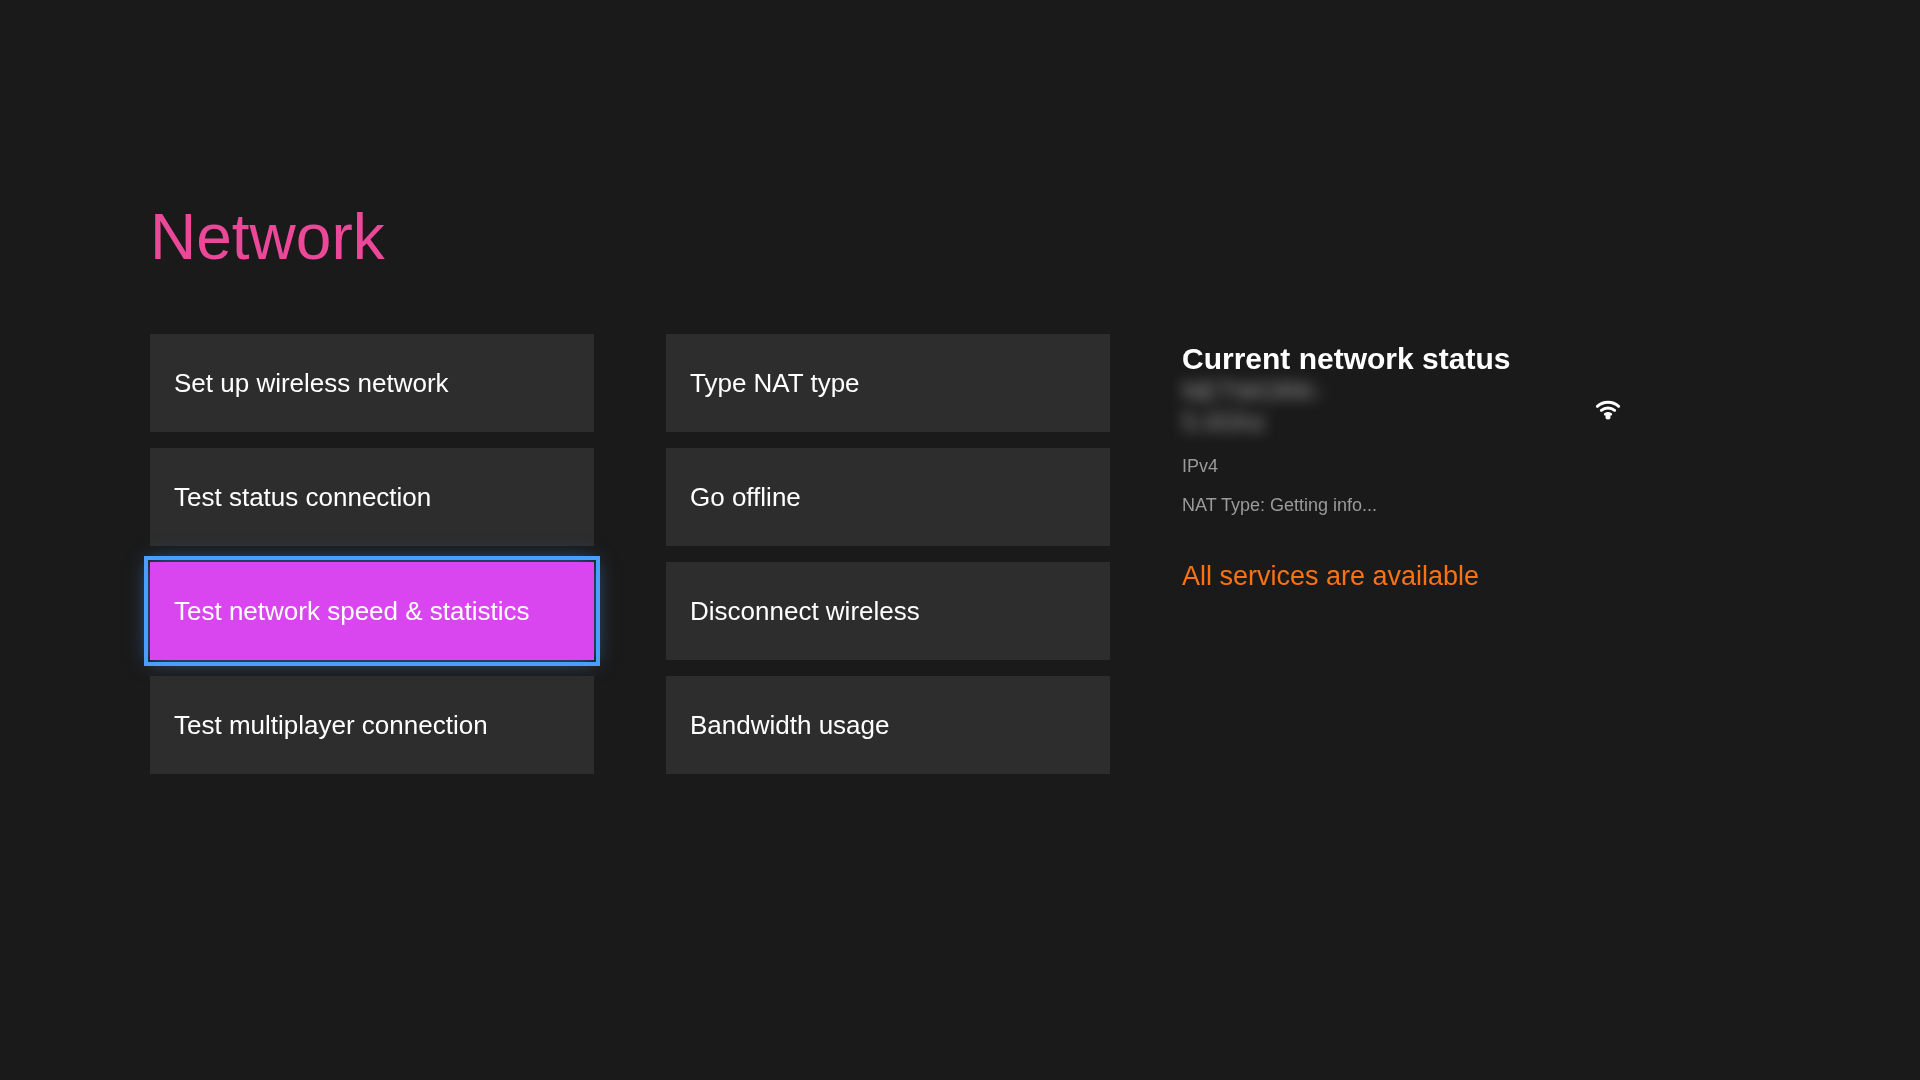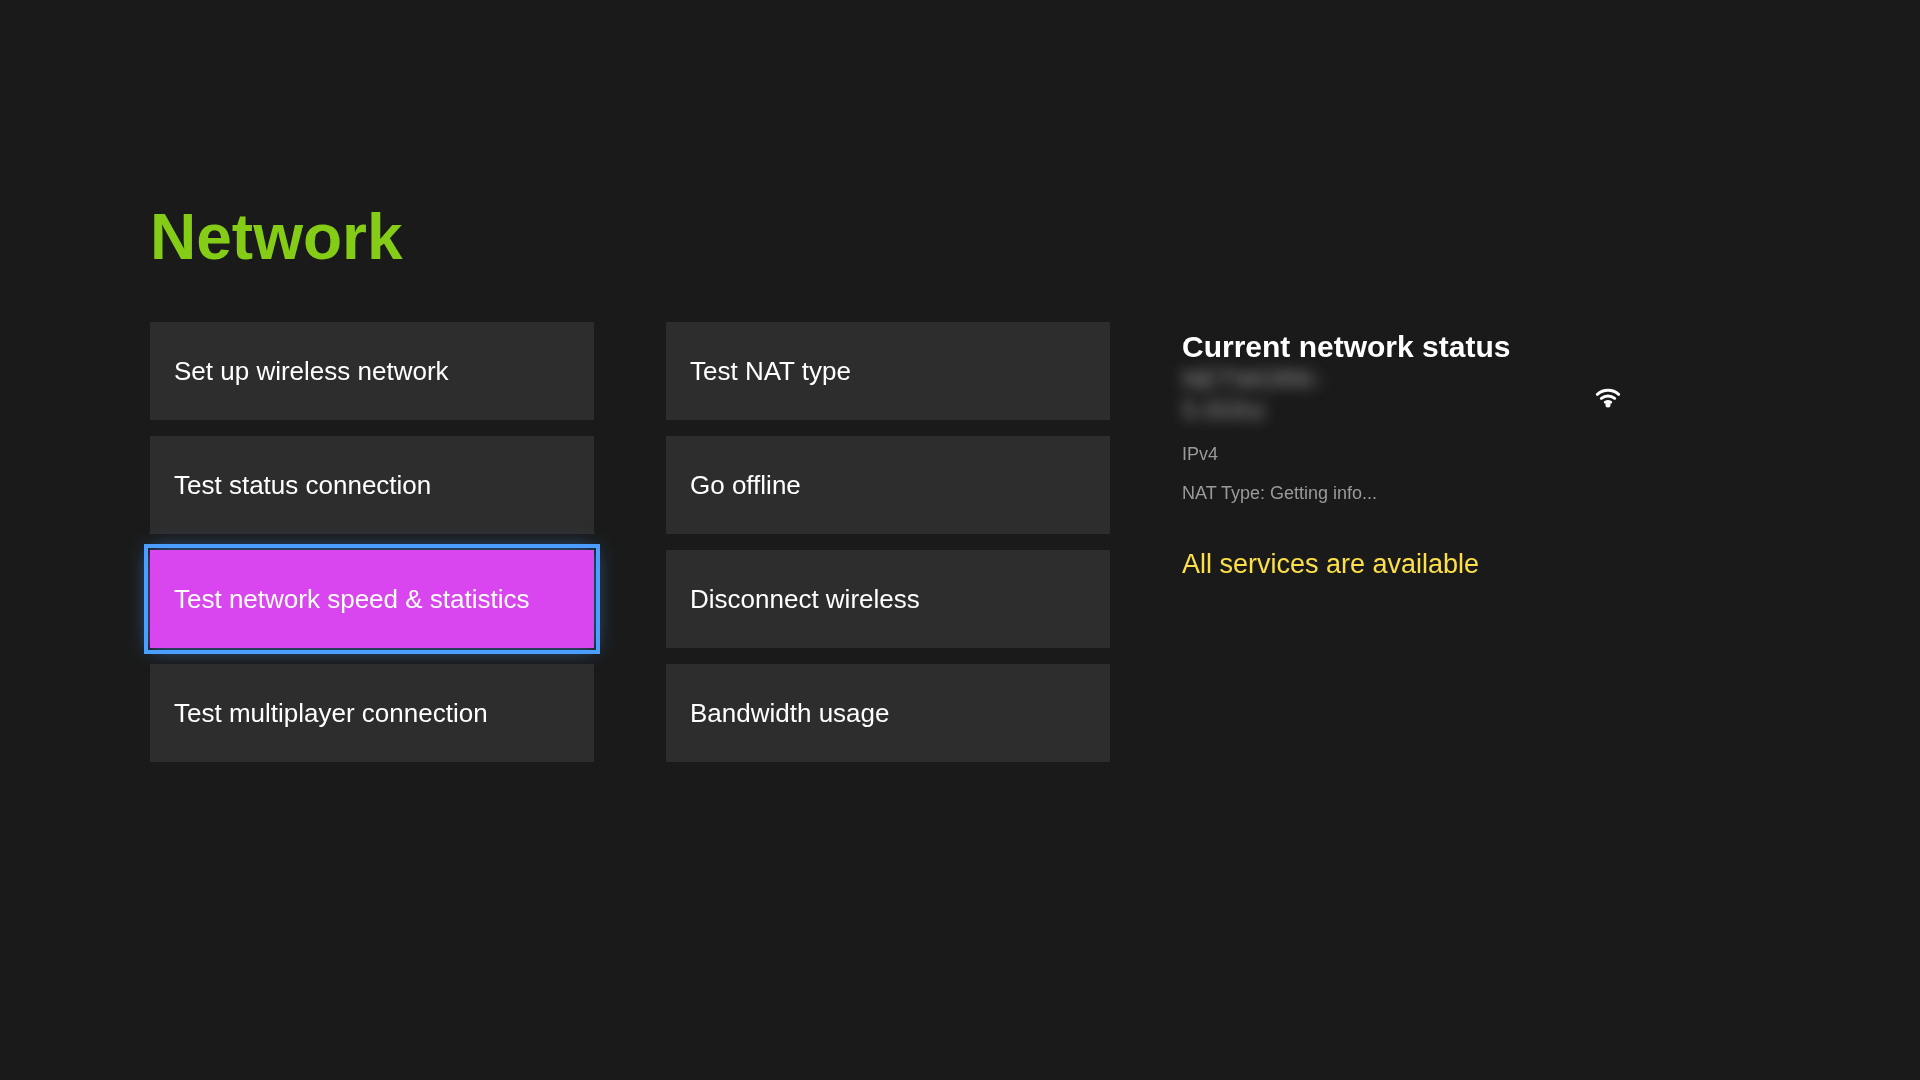--- a/index.html
+++ b/index.html
@@ -16,23 +16,23 @@
       height: 1080px;
       overflow: hidden;
     }
     
     .container {
       padding: 200px 150px 0 150px;
     }
     
     .page-title {
       font-size: 64px;
-      font-weight: 700;
-      margin-bottom: 48px;
-      color: #84cc16;
+      font-weight: 400;
+      margin-bottom: 60px;
+      color: #ec4899;
     }
     
     .content-wrapper {
       display: flex;
       gap: 72px;
     }
     
     .button-columns {
       display: flex;
       gap: 72px;
@@ -95,21 +95,21 @@
     }
     
     .status-text {
       font-size: 18px;
       color: #9a9a9a;
       margin-bottom: 18px;
     }
     
     .services-text {
       font-size: 27px;
-      color: #fde047;
+      color: #f97316;
       margin-top: 45px;
     }
     
     .wifi-icon {
       width: 32px;
       height: 32px;
     }
   </style>
 </head>
 <body>
@@ -120,21 +120,21 @@
   <div class="content-wrapper">
     <div class="button-columns">
       <div class="column">
         <button class="menu-button">Set up wireless network</button>
         <button class="menu-button">Test status connection</button>
         <button class="menu-button selected">Test network speed &amp; statistics</button>
         <button class="menu-button">Test multiplayer connection</button>
       </div>
 
       <div class="column">
-        <button class="menu-button">Test NAT type</button>
+        <button class="menu-button">Type NAT type</button>
         <button class="menu-button">Go offline</button>
         <button class="menu-button">Disconnect wireless</button>
         <button class="menu-button">Bandwidth usage</button>
       </div>
     </div>
 
     <div class="status-panel">
       <div class="status-title">Current network status</div>
 
       <div class="status-row">

